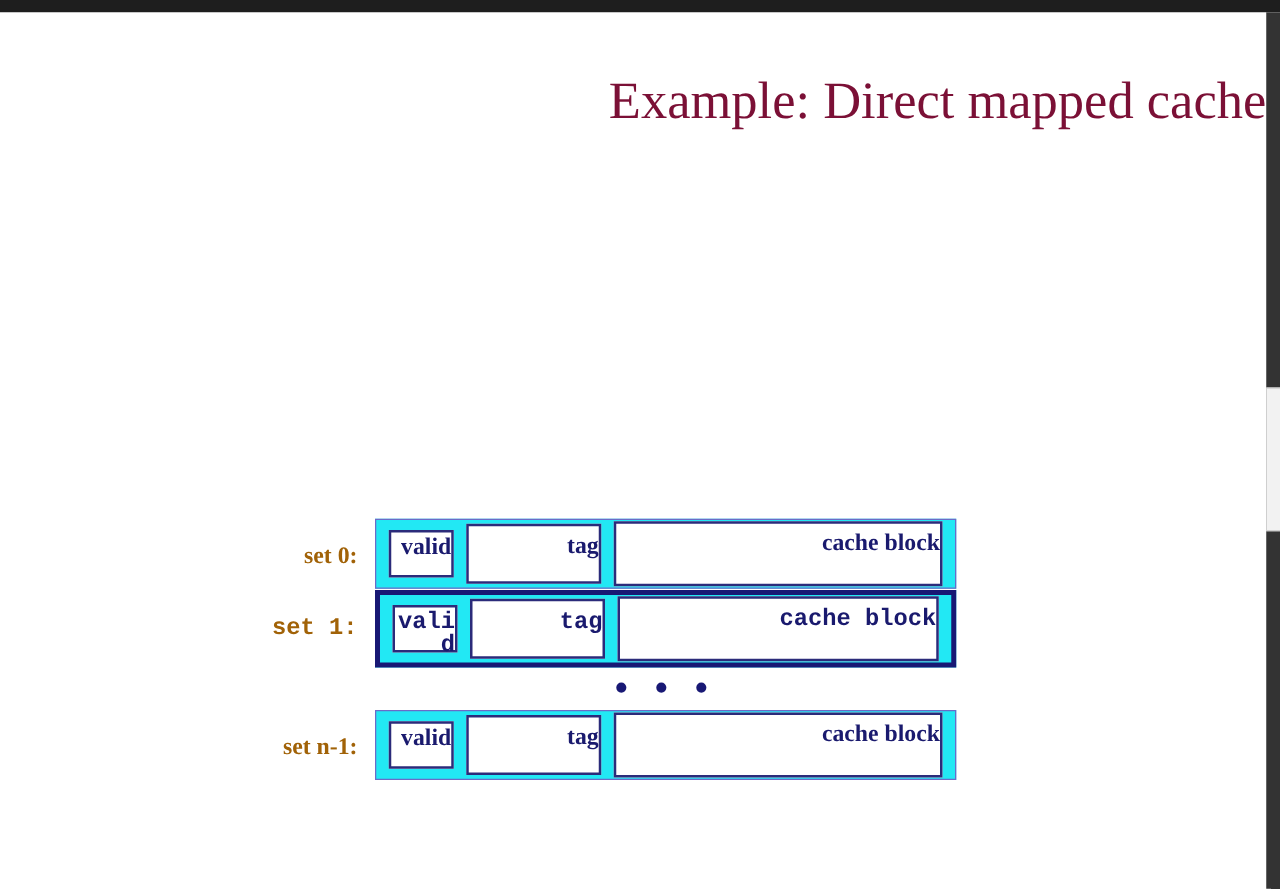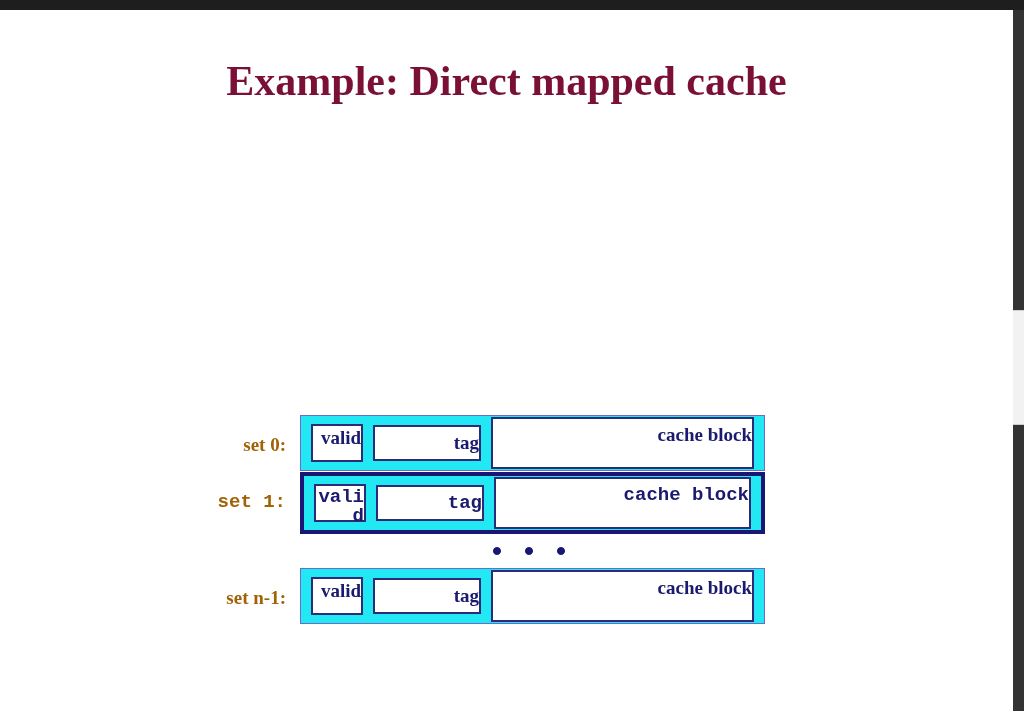--- a/index.html
+++ b/index.html
@@ -51,23 +51,23 @@
     width: 1013px;
     height: 701px;
     background: #ffffff;
   }
 
   #slide-title {
     position: absolute;
     top: 46px;
     left: 0;
     width: 1013px;
-    text-align: center;
+    text-align: right;
     color: #7B1036;
-    font-weight: bold;
+    font-weight: normal;
     font-size: 42px;
     line-height: 50px;
     letter-spacing: 0px;
     white-space: nowrap;
   }
 
   .body-line {
     position: absolute;
     left: 36px;
     width: 920px;
@@ -145,21 +145,21 @@
     width: 52px;
     height: 38px;
     line-height: 19px;
     padding-top: 2px;
     overflow: visible;
     white-space: normal;
     word-break: break-all;
   }
   .cell-tag {
     width: 108px;
-    height: 36px;
+    height: 48px;
     line-height: 32px;
   }
   .cell-block {
     flex: 1 1 auto;
     height: 52px;
     line-height: 32px;
   }
 
   #ellipsis {
     position: absolute;

